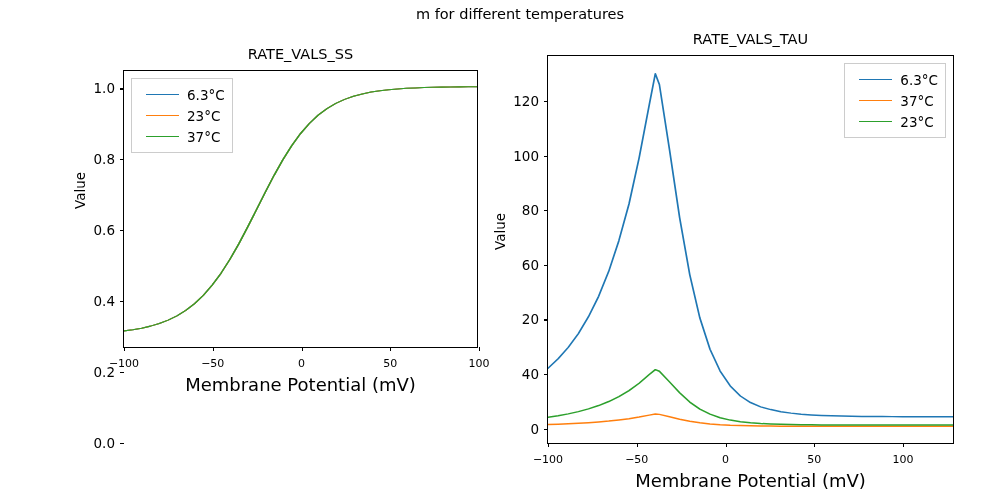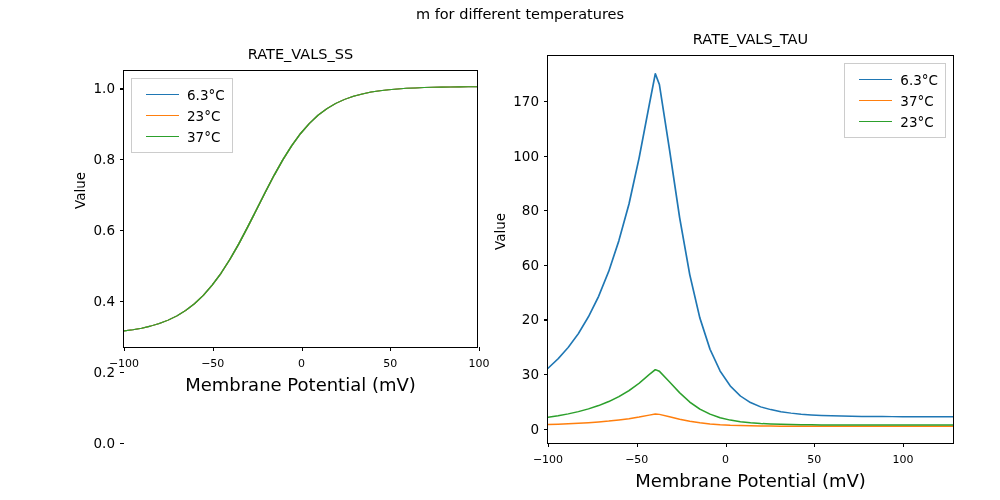--- a/index.html
+++ b/index.html
@@ -202,31 +202,31 @@
         <div class="ticklabel-x" style="left: 88.75px;">−50</div>
         <div class="tick-x" style="left: 177.5px;"></div>
         <div class="ticklabel-x" style="left: 177.5px;">0</div>
         <div class="tick-x" style="left: 266.25px;"></div>
         <div class="ticklabel-x" style="left: 266.25px;">50</div>
         <div class="tick-x" style="left: 355px;"></div>
         <div class="ticklabel-x" style="left: 355px;">100</div>
         <div class="tick-y" style="top: 372.621px;"></div>
         <div class="ticklabel-y" style="top: 372.621px;">0</div>
         <div class="tick-y" style="top: 318.025px;"></div>
-        <div class="ticklabel-y" style="top: 318.025px;">30</div>
+        <div class="ticklabel-y" style="top: 318.025px;">40</div>
         <div class="tick-y" style="top: 263.428px;"></div>
         <div class="ticklabel-y" style="top: 263.428px;">20</div>
         <div class="tick-y" style="top: 208.832px;"></div>
         <div class="ticklabel-y" style="top: 208.832px;">60</div>
         <div class="tick-y" style="top: 154.235px;"></div>
         <div class="ticklabel-y" style="top: 154.235px;">80</div>
         <div class="tick-y" style="top: 99.6386px;"></div>
         <div class="ticklabel-y" style="top: 99.6386px;">100</div>
         <div class="tick-y" style="top: 45.0421px;"></div>
-        <div class="ticklabel-y" style="top: 45.0421px;">170</div>
+        <div class="ticklabel-y" style="top: 45.0421px;">120</div>
       </div>
     <div class="xlabel">Membrane Potential (mV)</div>
     <div class="ylabel" id="ylabel-right">Value</div>
     <div class="legend" id="legend-right">
         <div class="legend-row">
           <span class="legend-line" style="border-top-color: rgb(31, 119, 180);"></span>
           <span class="legend-text">6.3°C</span>
         </div>
         <div class="legend-row">
           <span class="legend-line" style="border-top-color: rgb(255, 127, 14);"></span>

